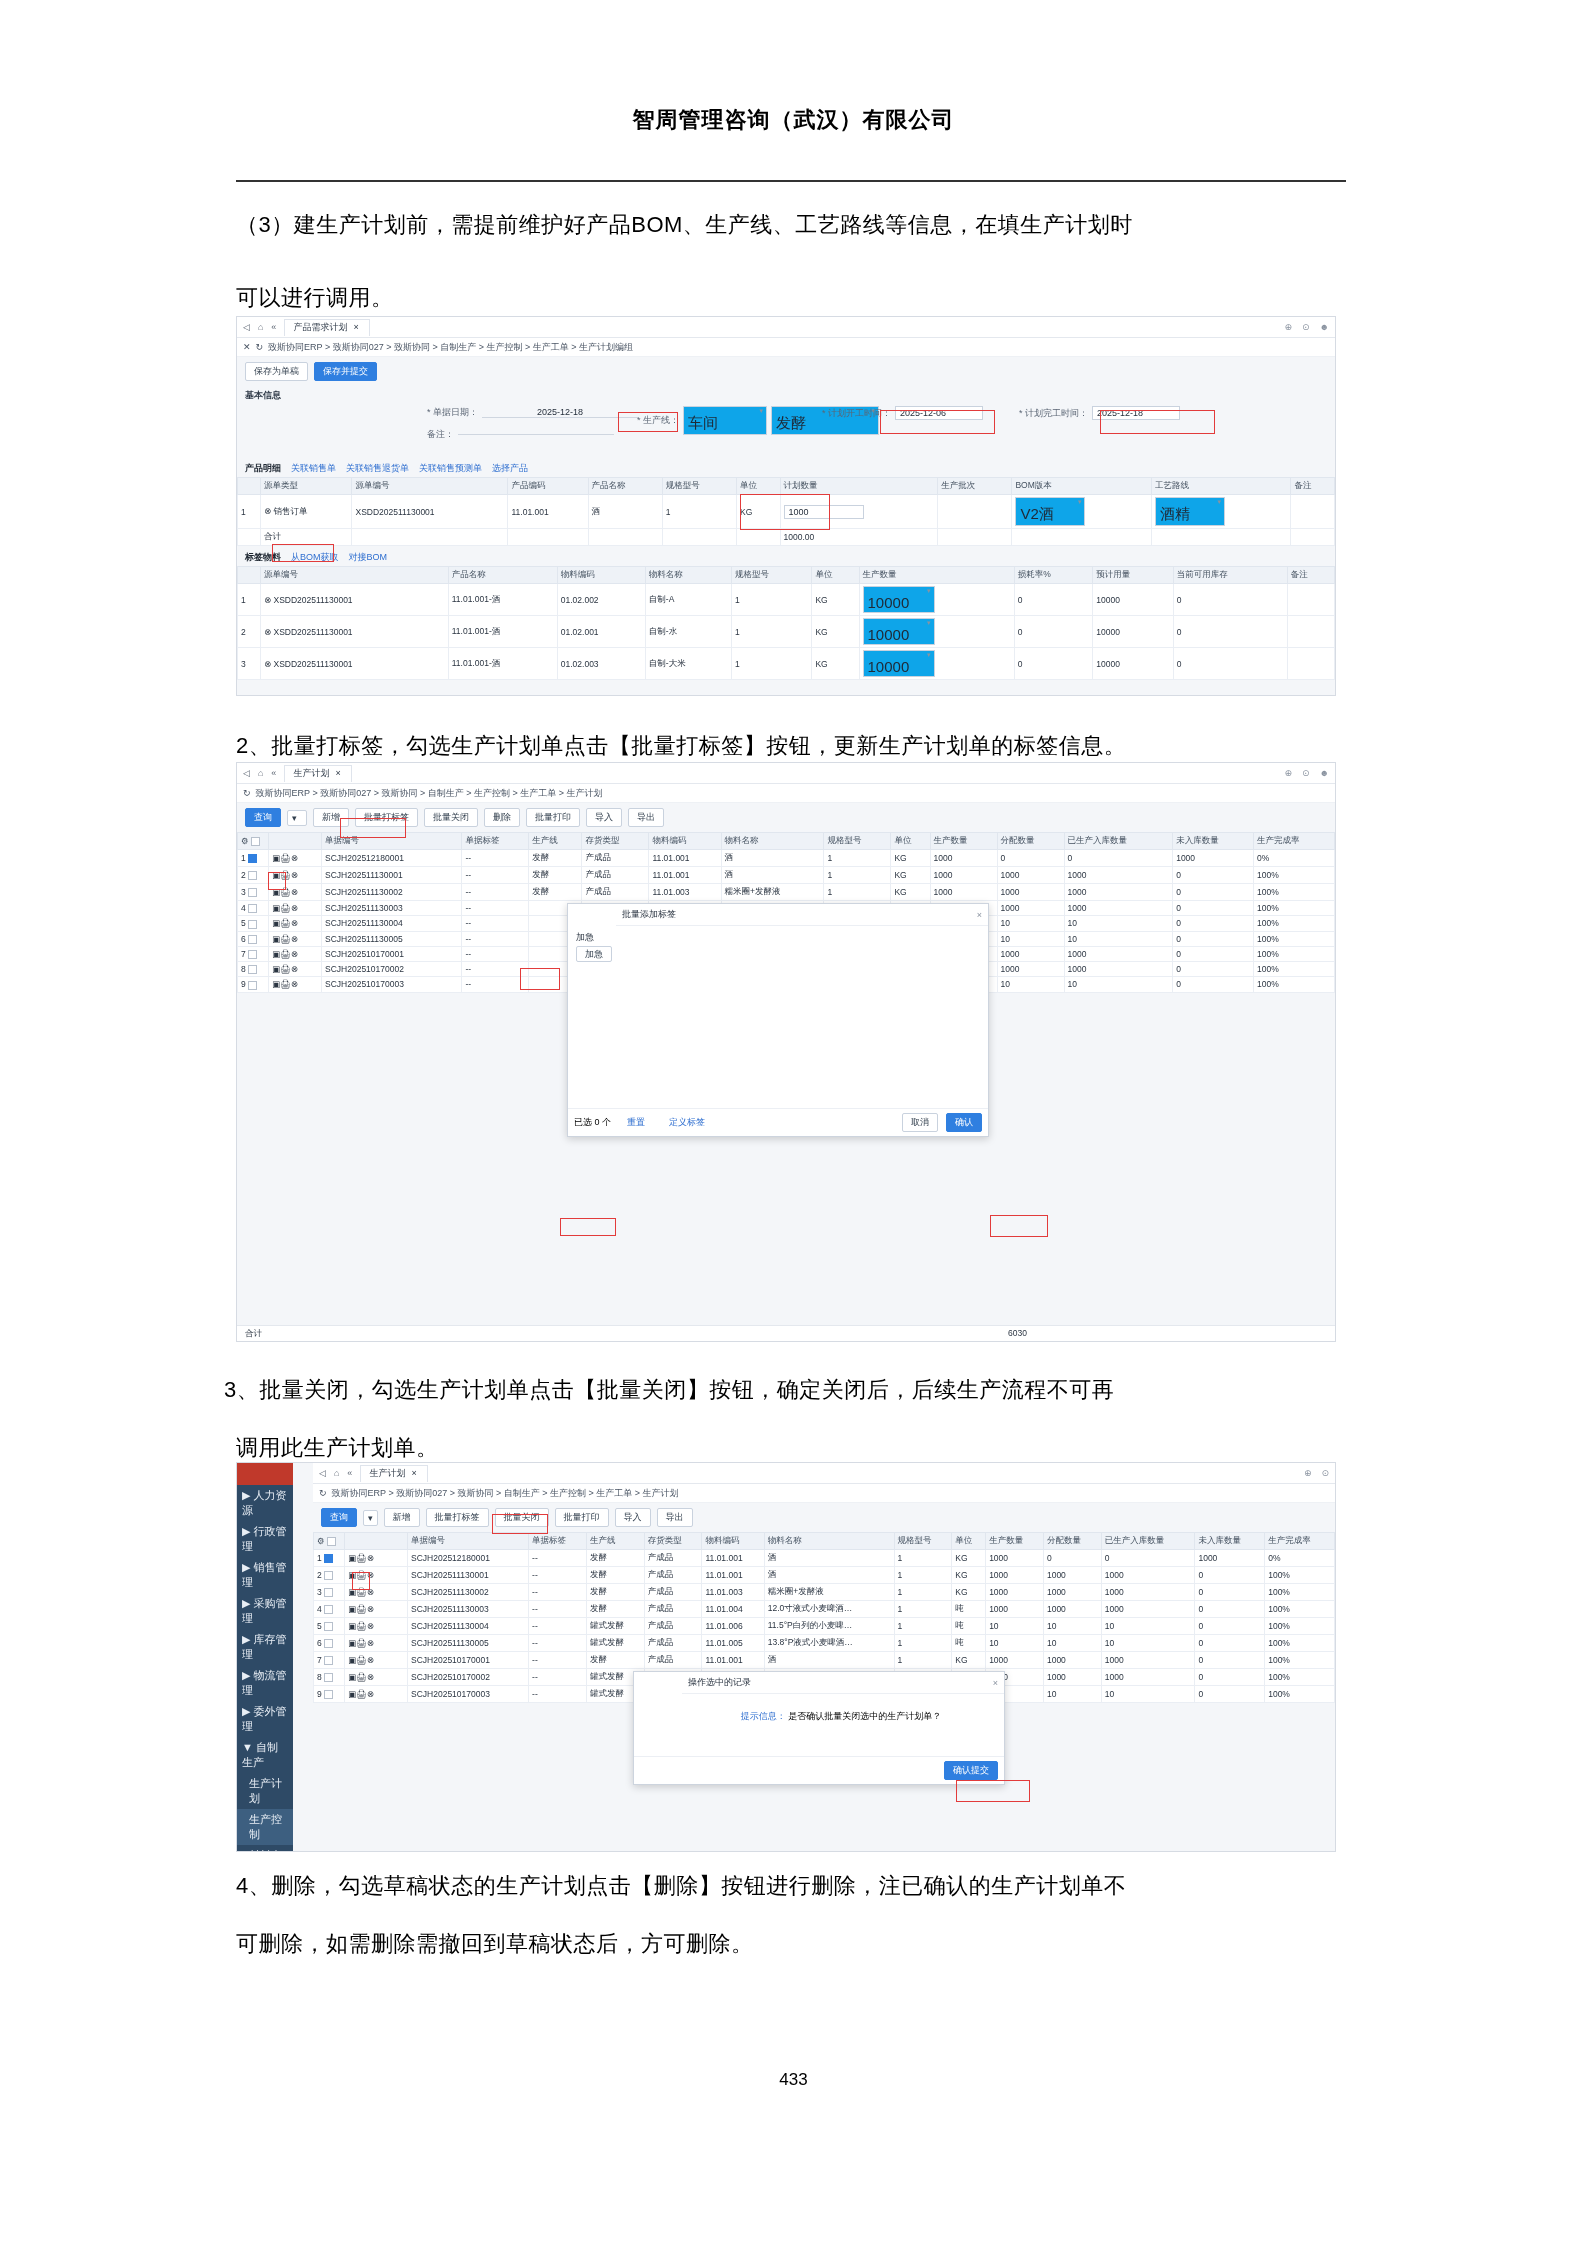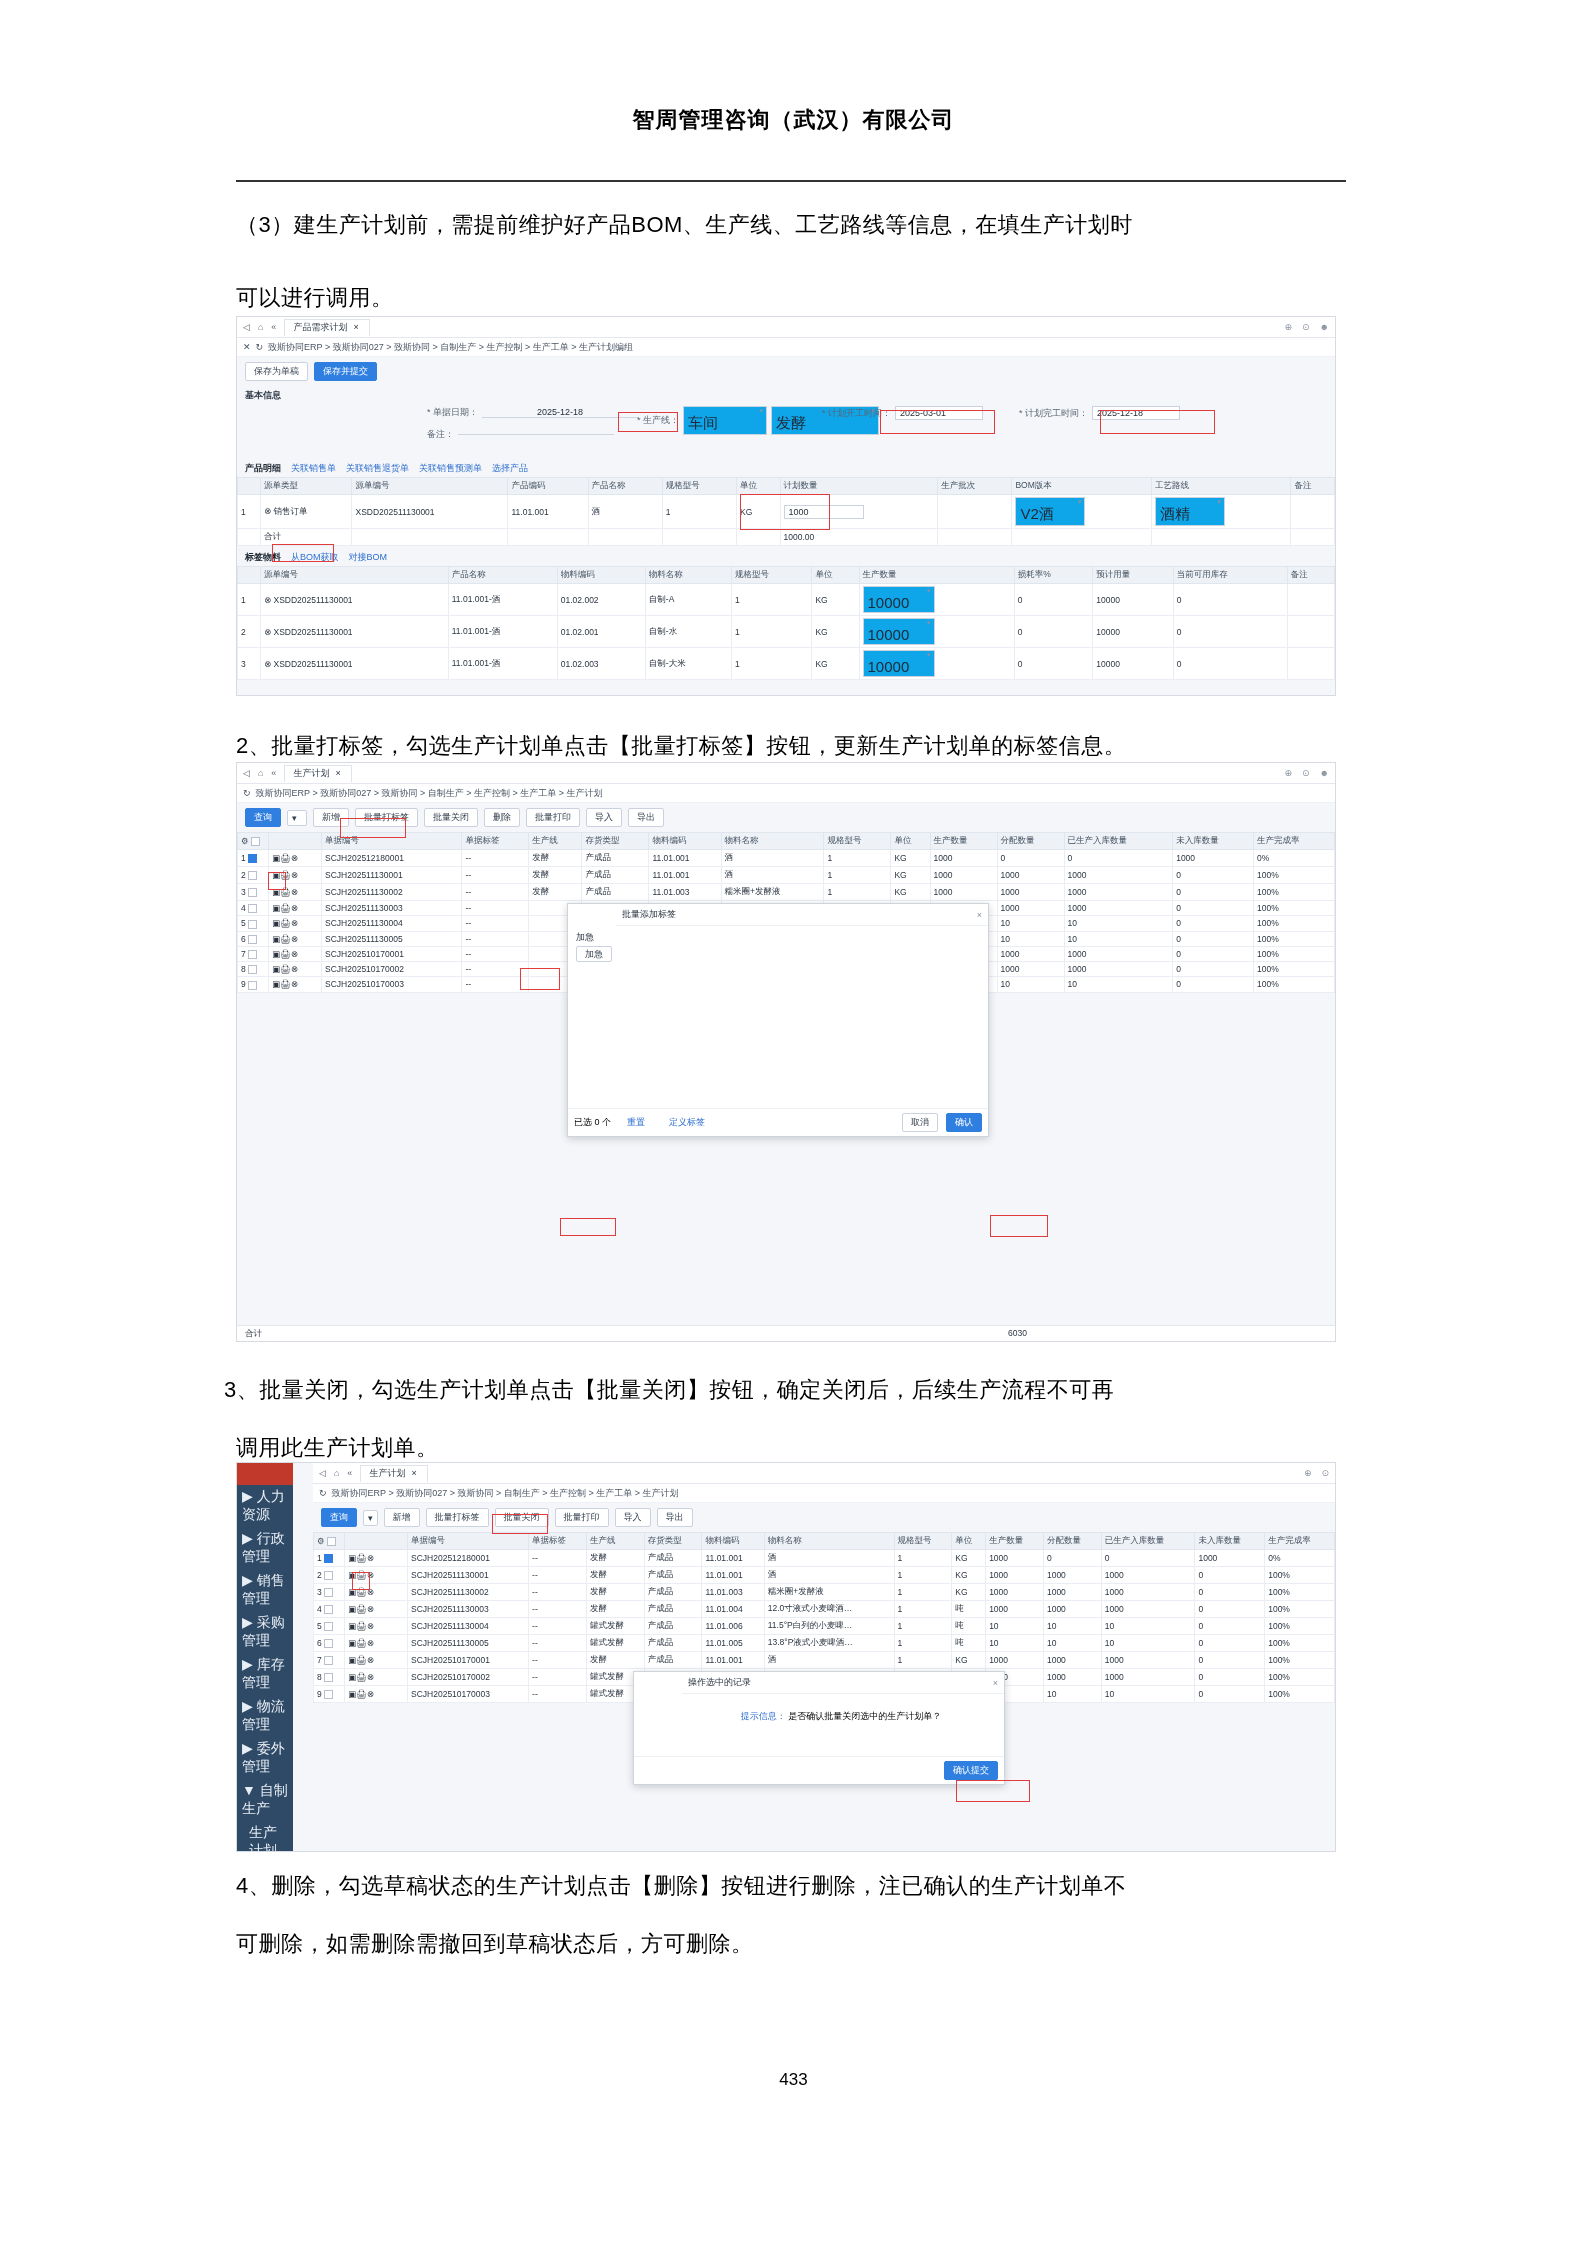--- a/index.html
+++ b/index.html
@@ -32,21 +32,21 @@
   .inp{border:1px solid #c9d2de;background:#fff;font-size:9px;padding:1px 4px;color:#1f2936;}
   .sel{border:1px solid #c9d2de;background:#0ea5e9;font-size:15px;padding:7px 12px 1px 4px;color:#1f2936;position:relative;}
   .sel:after{content:"\25BE";position:absolute;right:3px;top:0px;font-size:7px;color:#8a93a0;}
   
   .modal{position:absolute;background:#fff;border:1px solid #cdd4de;box-shadow:0 2px 8px rgba(0,0,0,.18);}
   .modal .mh{display:flex;align-items:center;font-size:9px;color:#2b3542;padding:4px 6px;border-bottom:1px solid #eceff4;margin-left:48px;}
   .modal .mh .x{margin-left:auto;color:#8a93a0;}
   .modal .mf{display:flex;align-items:center;gap:8px;font-size:9px;padding:4px 6px;border-top:1px solid #eceff4;}
   .chk{width:7px;height:7px;border:1px solid #b7c0cc;display:inline-block;background:#fff;vertical-align:middle;}
   .chk.on{background:#2f7fe0;border-color:#2f7fe0;}
-  .leftnav{position:absolute;left:0;top:0;width:56px;bottom:0;background:#2e4a66;color:#e8eef5;font-size:14px;}
+  .leftnav{position:absolute;left:0;top:0;width:56px;bottom:0;background:#2e4a66;color:#e8eef5;font-size:11px;}
   .leftnav .logo{height:22px;background:#c0392b;}
   .leftnav div.it{padding:3px 5px;}
 </style>
 </head>
 <body>
 
 <div class="page">
 
   <div class="hdr-title">智周管理咨询（武汉）有限公司</div>
   <div class="hdr-rule"></div>
@@ -91,21 +91,21 @@
       </div>
 
       <div class="field" style="position:absolute;left:400px;top:2px;">
         <span class="lbl">* 生产线：</span>
         <span class="sel" style="width:66px;">车间</span>
         <span class="sel" style="width:90px;">发酵</span>
       </div>
 
       <div class="field" style="position:absolute;left:585px;top:2px;">
         <span class="lbl">* 计划开工时间：</span>
-        <span class="inp" style="width:78px;">2025-03-01</span>
+        <span class="inp" style="width:78px;">2025-12-06</span>
       </div>
 
       <div class="field" style="position:absolute;left:782px;top:2px;">
         <span class="lbl">* 计划完工时间：</span>
         <span class="inp" style="width:78px;">2025-12-18</span>
       </div>
     </div>
 
     <div class="tabs-min">
       <span class="on">产品明细</span>

